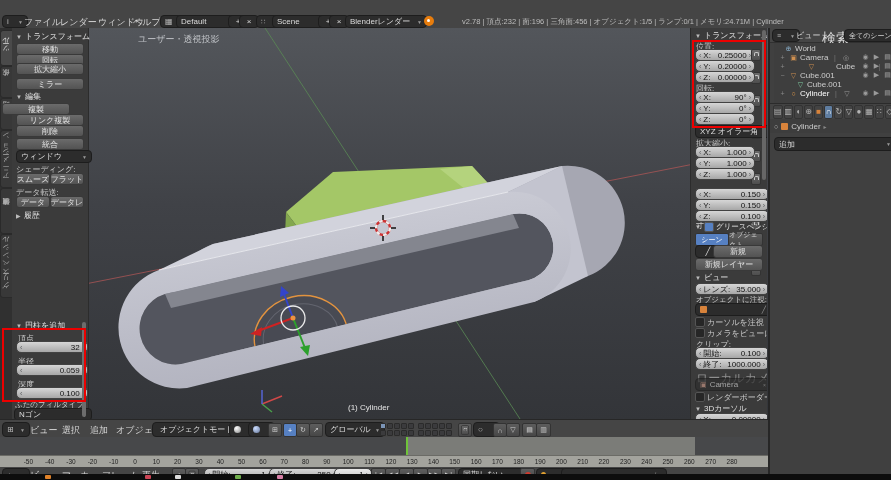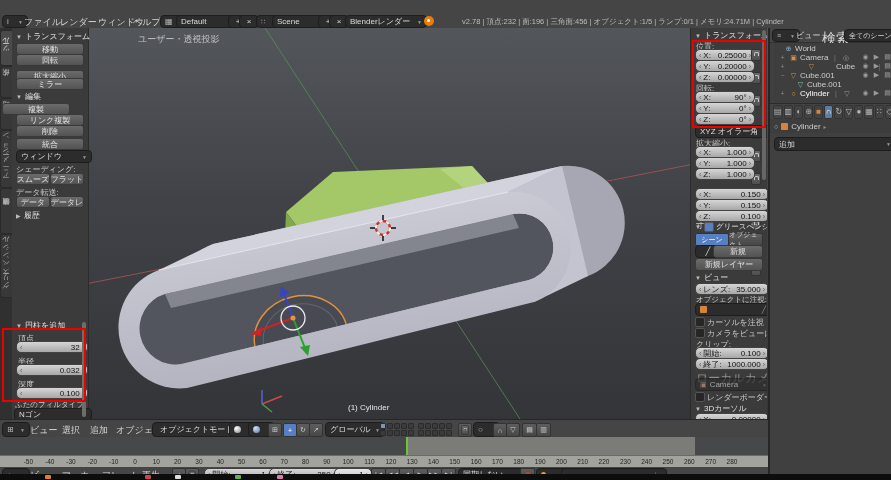--- a/index.html
+++ b/index.html
@@ -151,21 +151,21 @@
   <div class="vtab ab" style="top:66px;height:30px;">作成</div>
   <div class="vtab ab" style="top:98px;height:30px;">関連</div>
   <div class="vtab ab" style="top:130px;height:56px;">アニメーション</div>
   <div class="vtab ab" style="top:188px;height:44px;">物理演算</div>
   <div class="vtab ab" style="top:234px;height:62px;">グリースペンシル</div>
 
   <div class="ab" style="left:12px;top:28px;width:76px;height:391px;background:#3b3b3b;border-right:1px solid #2c2c2c;"></div>
   <div class="ph ab" style="left:16px;top:31px;"><span class="car">▼</span><span>トランスフォーム</span></div>
   <div class="bt ab" style="left:16px;top:43px;width:66px;height:10px;">移動</div>
   <div class="bt ab" style="left:16px;top:54px;width:66px;height:10px;">回転</div>
-  <div class="bt ab" style="left:16px;top:70px;width:66px;height:10px;">拡大縮小</div>
+  <div class="bt ab" style="left:16px;top:63px;width:66px;height:10px;">拡大縮小</div>
   <div class="bt ab" style="left:16px;top:78px;width:66px;height:10px;">ミラー</div>
   <div class="ph ab" style="left:16px;top:91px;"><span class="car">▼</span><span>編集</span></div>
   <div class="bt ab" style="left:2px;top:103px;width:66px;height:10px;">複製</div>
   <div class="bt ab" style="left:16px;top:114px;width:66px;height:10px;">リンク複製</div>
   <div class="bt ab" style="left:16px;top:125px;width:66px;height:10px;">削除</div>
   <div class="bt ab" style="left:16px;top:138px;width:66px;height:10px;">統合</div>
   <div class="df ab" style="left:16px;top:150px;width:66px;height:11px;">
       <span>ウィンドウ</span>
       <span class="dd">▼</span>
     </div>
@@ -180,21 +180,21 @@
   <div class="ph ab" style="left:16px;top:320px;"><span class="car">▼</span><span>円柱を追加</span></div>
   <div class="lbl ab" style="left:18px;top:333px;">頂点</div>
   <div class="nf ab" style="left:16px;top:341px;width:64px;height:10px;">
       <span class="arr">‹</span>
       <span class="val">32</span>
       <span class="arr">›</span>
     </div>
   <div class="lbl ab" style="left:18px;top:356px;">半径</div>
   <div class="nf ab" style="left:16px;top:364px;width:64px;height:10px;">
       <span class="arr">‹</span>
-      <span class="val">0.032</span>
+      <span class="val">0.059</span>
       <span class="arr">›</span>
     </div>
   <div class="lbl ab" style="left:18px;top:379px;">深度</div>
   <div class="nf ab" style="left:16px;top:387px;width:64px;height:10px;">
       <span class="arr">‹</span>
       <span class="val">0.100</span>
       <span class="arr">›</span>
     </div>
   <div class="lbl ab" style="left:15px;top:400px;font-size:7.5px;">ふたのフィルタイプ</div>
   <div class="df ab" style="left:14px;top:408px;width:68px;height:11px;">

